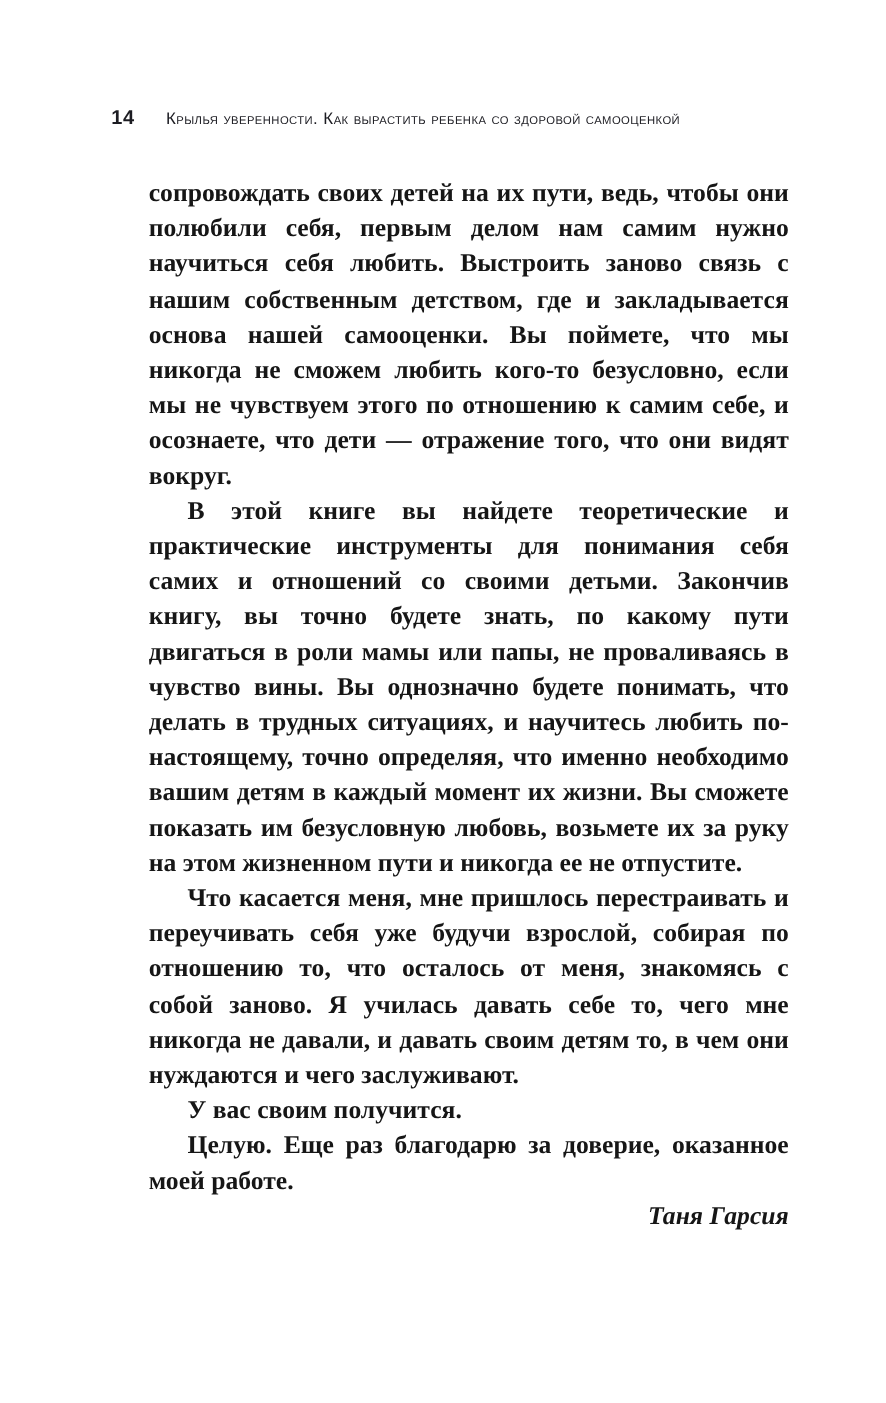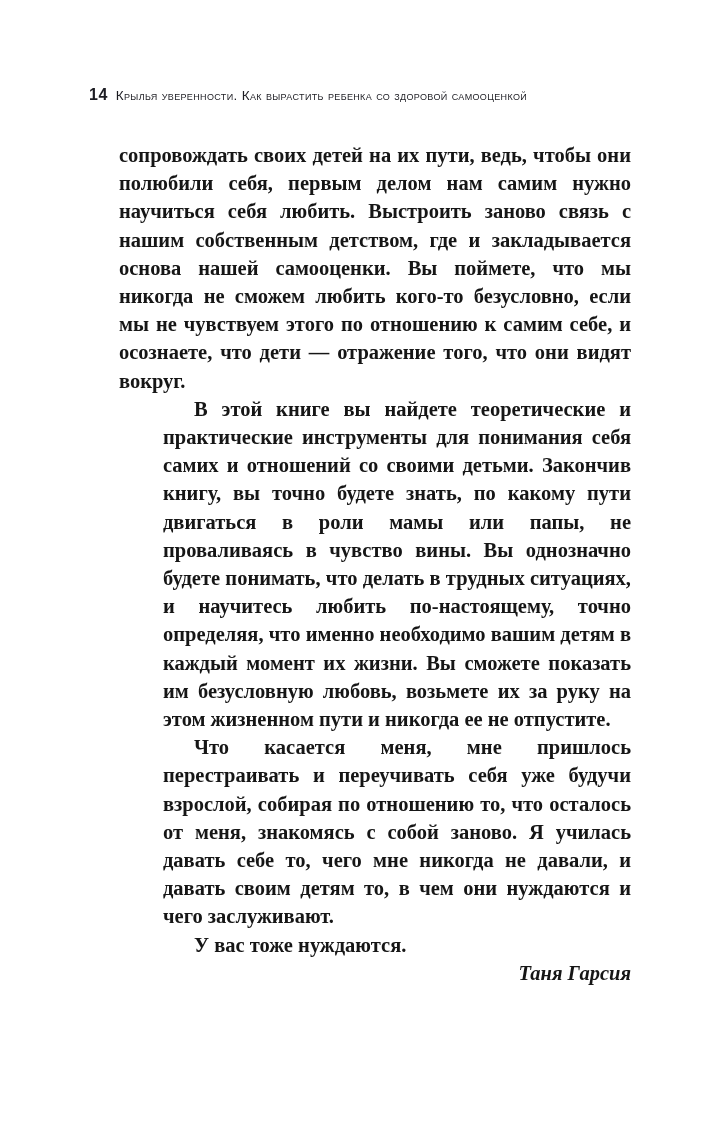--- a/index.html
+++ b/index.html
@@ -17,21 +17,21 @@
     font-family: "Liberation Serif", serif;
     overflow: hidden;
   }
   .running-header {
     position: absolute;
     top: 86px;
     left: 89px;
     right: 70px;
     display: flex;
     align-items: baseline;
-    gap: 8px;
+    gap: 25px;
     font-family: "Liberation Sans", sans-serif;
     color: #1c1c22;
   }
   .page-number {
     font-weight: 700;
     font-size: 16px;
     letter-spacing: 0.5px;
   }
   .running-head {
     font-variant: small-caps;
@@ -51,21 +51,20 @@
     font-weight: 600;
     hyphens: auto;
     -webkit-hyphens: auto;
   }
   .body-text p {
     margin: 0;
     padding: 0;
   }
   .body-text p.indent {
     text-indent: 31px;
-    margin-left: 44px;
   }
   .signature {
     margin-top: 8px;
     text-align: right;
     font-style: italic;
     font-weight: 600;
     font-size: 20.5px;
     line-height: 28.2px;
   }
 </style>
@@ -76,17 +75,18 @@
 
   <header class="running-header">
     <span class="page-number">14</span>
     <span class="running-head">Крылья уверенности. Как вырастить ребенка со здоровой самооценкой</span>
   </header>
 
   <main class="body-text">
     <p class="para">сопровождать своих детей на их пути, ведь, чтобы они полюбили себя, первым делом нам самим нужно научиться себя любить. Выстроить заново связь с нашим собственным детством, где и закладывается основа нашей самооценки. Вы поймете, что мы никогда не сможем любить кого-то безусловно, если мы не чувствуем этого по отношению к самим себе, и осознаете, что дети — отражение того, что они видят вокруг.</p>
     <p class="para indent">В этой книге вы найдете теоретические и практические инструменты для понимания себя самих и отношений со своими детьми. Закончив книгу, вы точно будете знать, по какому пути двигаться в роли мамы или папы, не проваливаясь в чувство вины. Вы однозначно будете понимать, что делать в трудных ситуациях, и научитесь любить по-настоящему, точно определяя, что именно необходимо вашим детям в каждый момент их жизни. Вы сможете показать им безусловную любовь, возьмете их за руку на этом жизненном пути и никогда ее не отпустите.</p>
     <p class="para indent">Что касается меня, мне пришлось перестраивать и переучивать себя уже будучи взрослой, собирая по отношению то, что осталось от меня, знакомясь с собой заново. Я училась давать себе то, чего мне никогда не давали, и давать своим детям то, в чем они нуждаются и чего заслуживают.</p>
-    <p class="para indent">У вас тоже нуждаются.</p>
+    <p class="para indent">У вас своим получится.</p>
+    <p class="para indent">Целую. Еще раз благодарю за доверие, оказанное моей работе.</p>
     <p class="signature">Таня Гарсия</p>
   </main>
 
 </div>
 
 </body></html>

